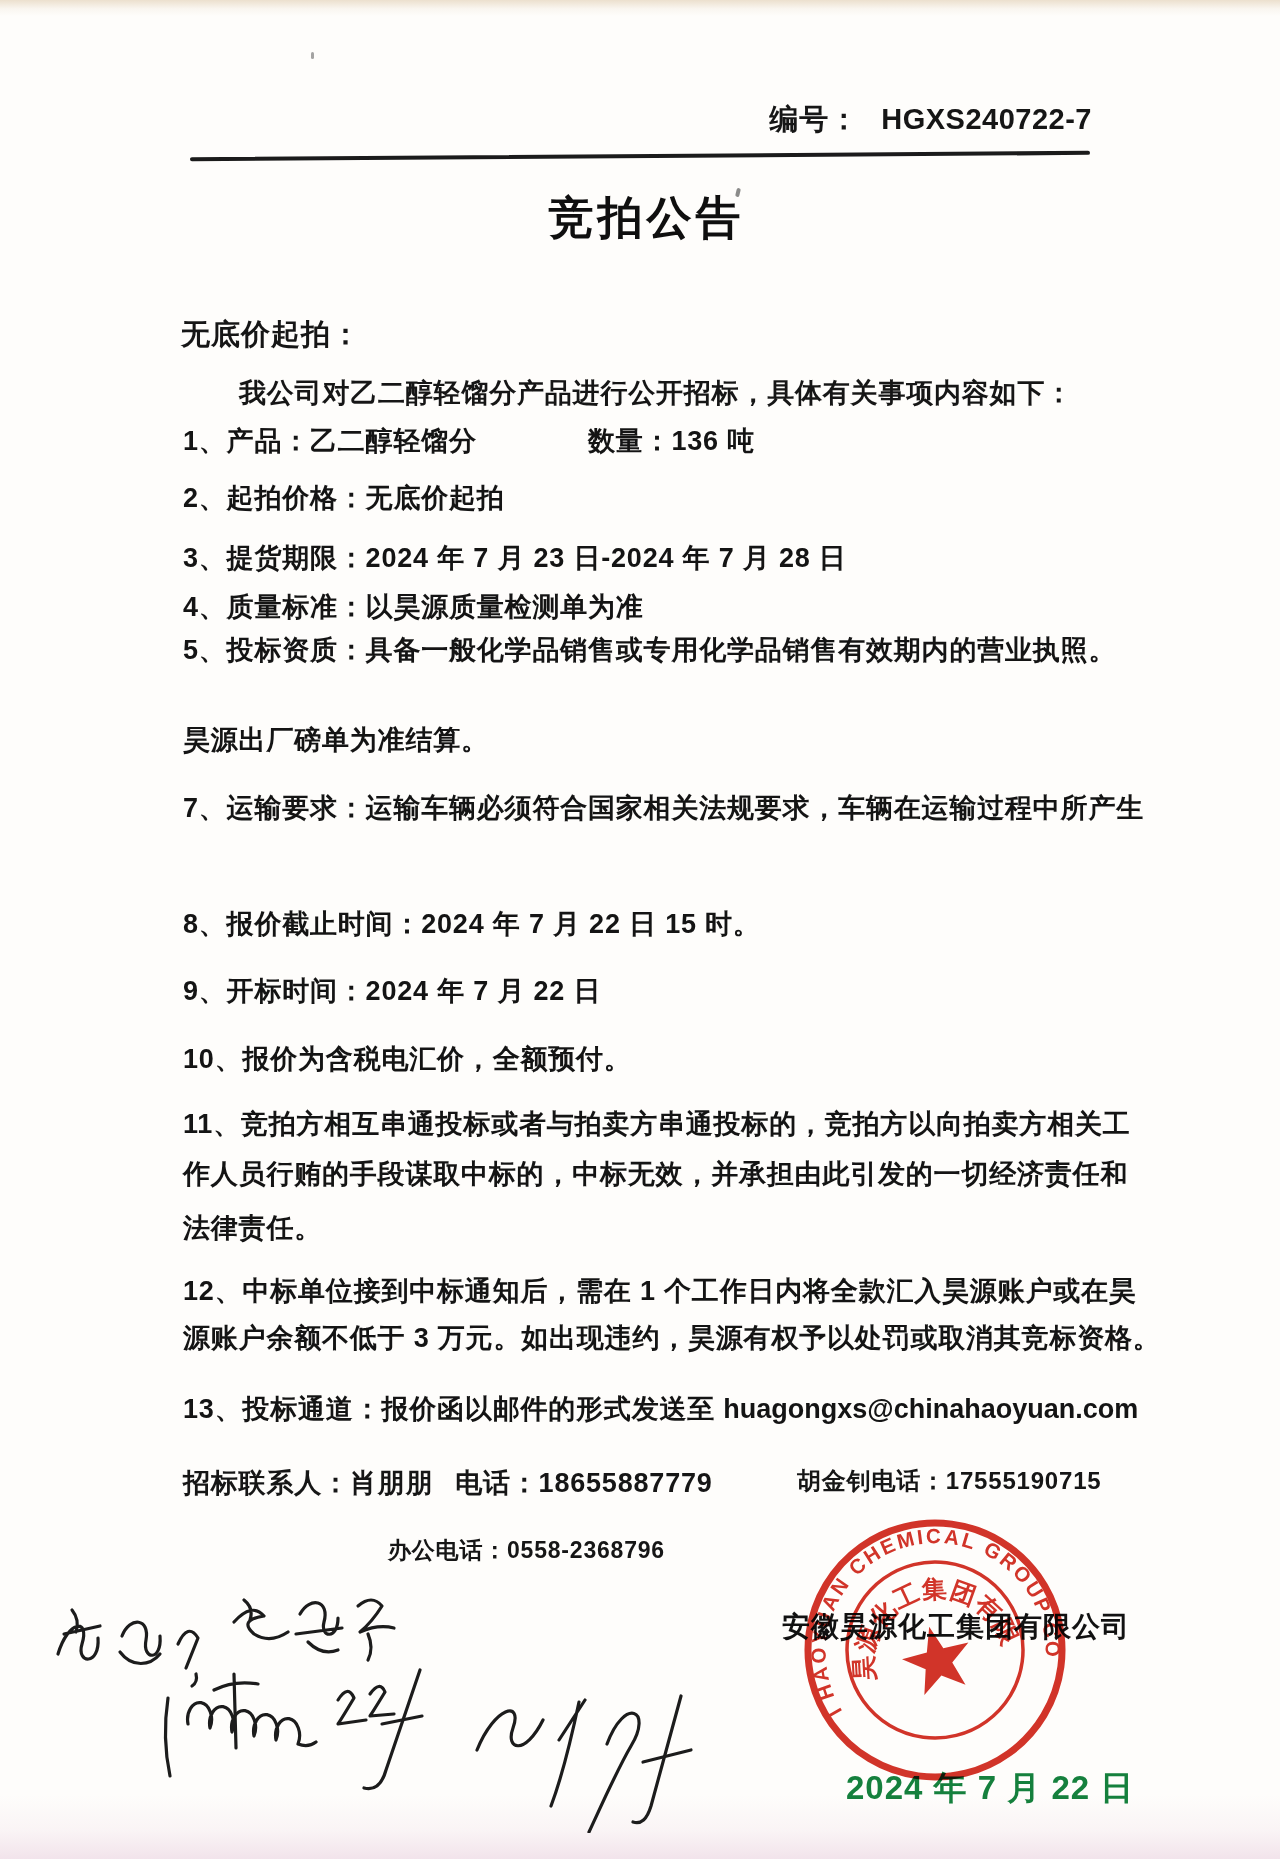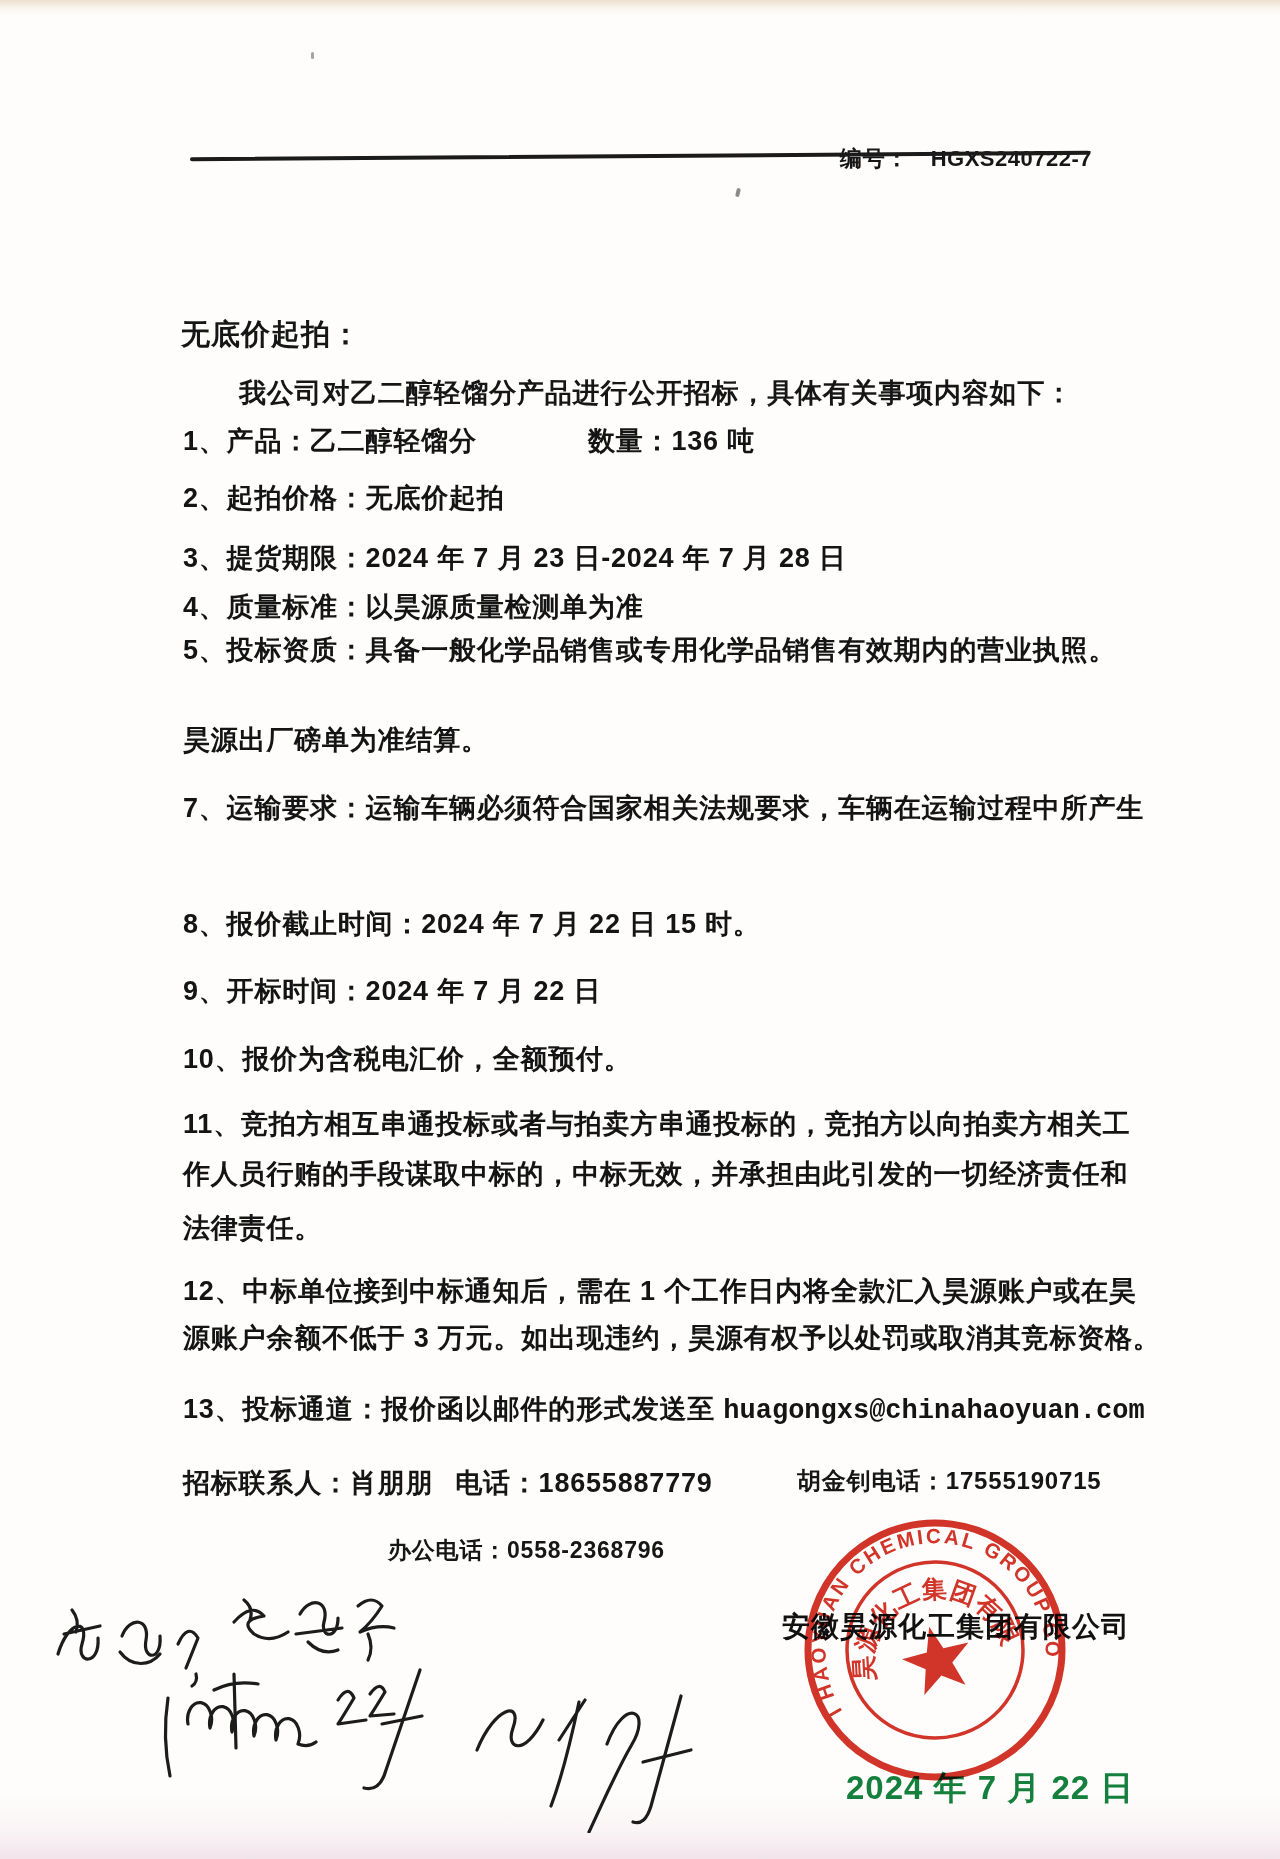--- a/index.html
+++ b/index.html
@@ -17,23 +17,22 @@
     position:absolute;top:0;left:0;width:100%;height:16px;
     background:linear-gradient(180deg, rgba(198,162,110,0.32), rgba(198,162,110,0.08) 55%, rgba(198,162,110,0) 100%);
   }
   .edge-noise-bottom{
     position:absolute;bottom:0;left:0;width:100%;height:64px;
     background:linear-gradient(0deg, rgba(214,168,198,0.30), rgba(214,168,198,0.10) 45%, rgba(214,168,198,0) 100%);
   }
   .speck{position:absolute;background:#5a5a5a;border-radius:2px;}
   .ref-line{
     position:absolute;top:100px;right:188px;
-    font-size:22px;font-weight:700;letter-spacing:1px;
+    font-size:29px;font-weight:700;letter-spacing:1px;
     white-space:nowrap;
-    margin-top:44px;
   }
   .ref-line .code{margin-left:22px;letter-spacing:0.5px;}
   .head-rule{
     position:absolute;top:154px;left:190px;width:900px;height:4px;
     background:#1b1b1b;border-radius:2px;
     transform:rotate(-0.4deg);
   }
   .doc-title{
     position:absolute;top:188px;left:183px;width:927px;
     text-align:center;
@@ -47,21 +46,21 @@
   .intro-line{
     position:absolute;top:375px;left:239px;
     font-size:27px;font-weight:600;letter-spacing:0.8px;white-space:nowrap;
   }
   .bl{
     position:absolute;left:183px;
     font-size:27px;font-weight:600;letter-spacing:0.8px;
     white-space:nowrap;color:#141414;
   }
   .email{
-    font-family:Liberation Mono, monospace;
+    font-family:Liberation Sans, sans-serif;
     font-weight:700;font-size:27px;letter-spacing:0;
   }
   .contact-row{position:absolute;top:1465px;left:183px;white-space:nowrap;
     font-size:27px;font-weight:600;letter-spacing:0.8px;}
   .contact-row .gap-s{display:inline-block;width:22px;}
   .contact-right{position:absolute;top:1465px;left:797px;white-space:nowrap;
     font-size:24px;font-weight:600;letter-spacing:0.8px;}
   .office-row{position:absolute;top:1535px;left:388px;white-space:nowrap;
     font-size:23px;font-weight:600;letter-spacing:0.8px;}
   .company-line{position:absolute;top:1608px;left:782px;white-space:nowrap;
@@ -83,20 +82,21 @@
   <div class="edge-noise-bottom"></div>
   <div class="speck" style="left:311px;top:52px;width:3px;height:7px;opacity:.55;"></div>
   <div class="speck" style="left:736px;top:188px;width:4px;height:9px;opacity:.7;transform:rotate(14deg);"></div>
 
   <div class="ref-line">
     <span>编号：</span><span class="code">HGXS240722-7</span>
   </div>
 
   <div class="head-rule"></div>
 
+  <div class="doc-title">竞拍公告</div>
 
   <div class="salutation">无底价起拍：</div>
   <div class="intro-line">我公司对乙二醇轻馏分产品进行公开招标，具体有关事项内容如下：</div>
 
   <div class="bl" style="top:423px">1、产品：乙二醇轻馏分　　　　数量：136 吨</div>
   <div class="bl" style="top:480px">2、起拍价格：无底价起拍</div>
   <div class="bl" style="top:540px">3、提货期限：2024 年 7 月 23 日-2024 年 7 月 28 日</div>
   <div class="bl" style="top:589px">4、质量标准：以昊源质量检测单为准</div>
   <div class="bl" style="top:632px">5、投标资质：具备一般化学品销售或专用化学品销售有效期内的营业执照。</div>
   <div class="bl" style="top:722px">昊源出厂磅单为准结算。</div>

